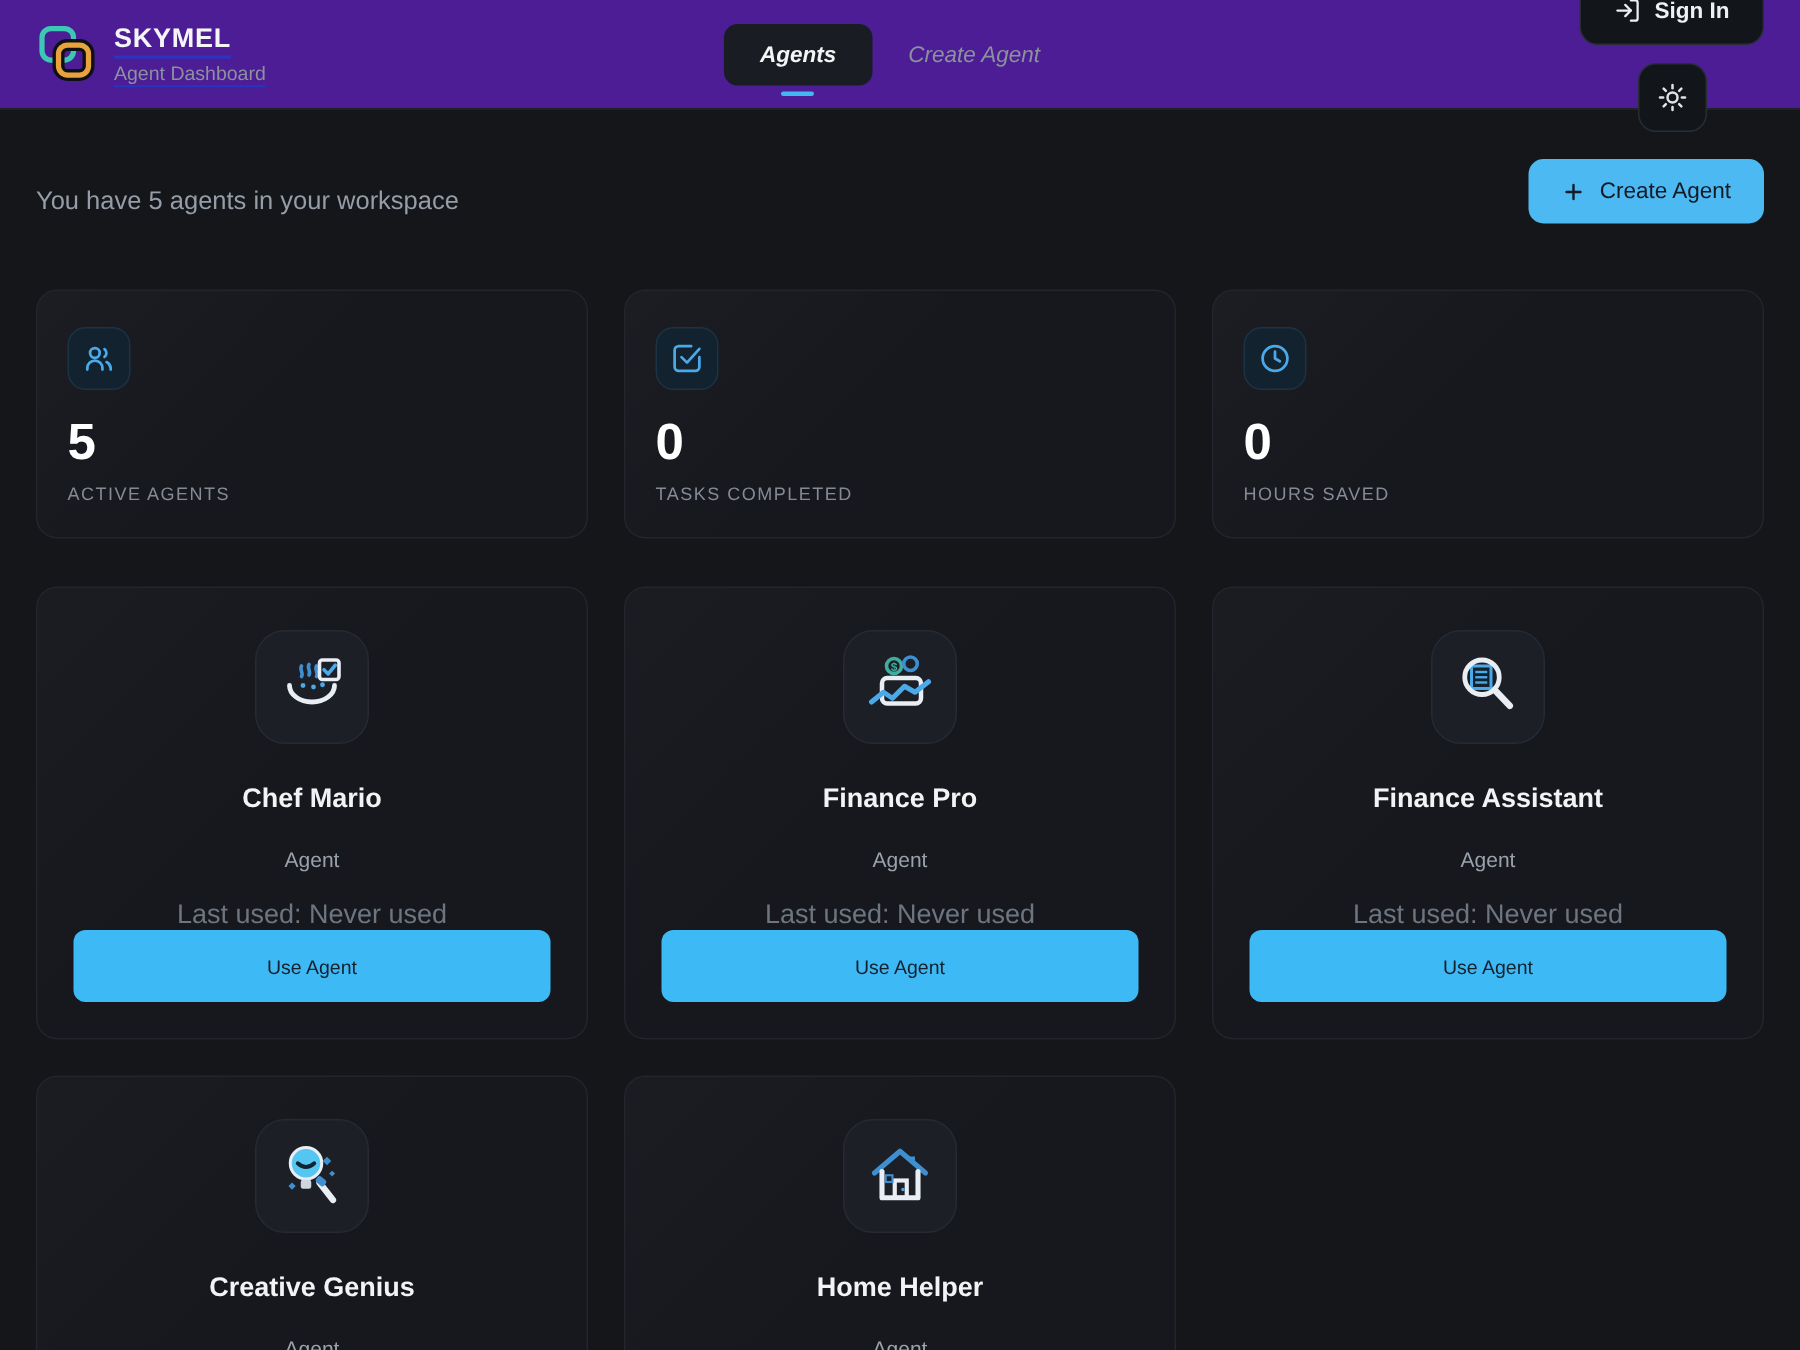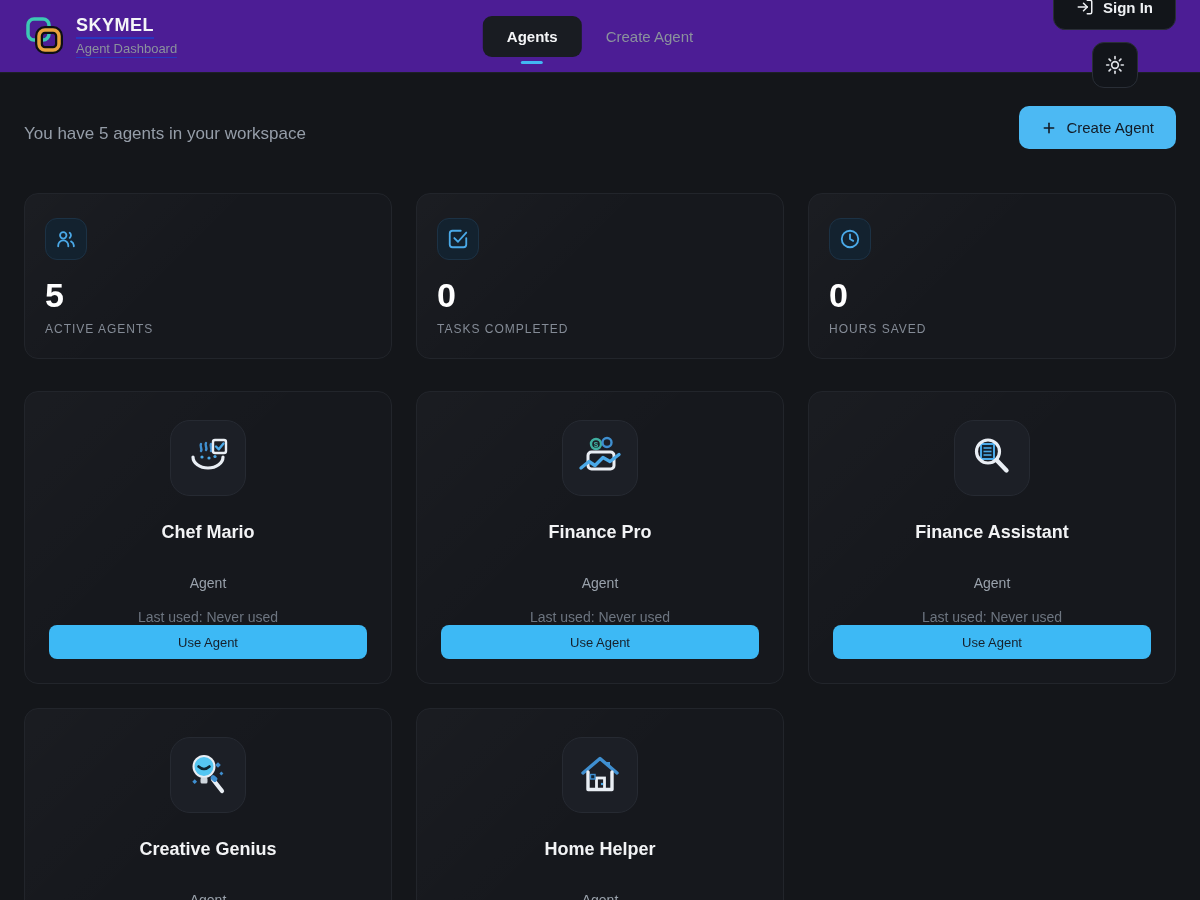--- a/index.html
+++ b/index.html
@@ -21,21 +21,21 @@
   .brand-name {
     font-size:18px; font-weight:bold; letter-spacing:0.5px; color:#f4f5f7;
     border-bottom:2px solid #2936c0; padding-bottom:1px; width:max-content;
   }
   .brand-sub {
     font-size:13px; color:#8b929d; border-bottom:1px solid #2936c0;
     padding-bottom:1px; margin-top:2px; width:max-content;
   }
   .nav {
     position:absolute; left:50%; top:0; height:100%; transform:translateX(-50%);
-    display:flex; align-items:center; 
+    display:flex; align-items:center; font-style:italic;
   }
   .tab {
     position:relative; padding:12px 24px; border-radius:9px; cursor:pointer;
     font-size:15px; color:#8b929d;
   }
   .tab.active { background:#191c22; color:#f4f5f7; font-weight:bold; }
   .tab-underline {
     position:absolute; left:50%; transform:translateX(-50%); bottom:-7px;
     width:22px; height:3px; border-radius:2px; background:#42b7f2;
   }
@@ -82,24 +82,24 @@
     background:linear-gradient(135deg, rgba(255,255,255,0.02), rgba(255,255,255,0) 45%), #16181d;
     border:1px solid #22252b; border-radius:14px; min-height:280px;
     padding:28px 24px 24px; text-align:center; display:flex; flex-direction:column;
   }
   .agent-tile {
     width:76px; height:76px; border-radius:20px; margin:0 auto;
     background:#1c1f26; border:1px solid #262a32;
     display:flex; align-items:center; justify-content:center;
   }
   .agent-name { font-size:18px; font-weight:bold; color:#f2f3f5; margin-top:26px; }
-  .agent-type { font-size:14px; color:#99a1ab; margin-top:32px; }
-  .agent-last-used { font-size:14px; color:#6d7580; margin-top:18px; }
+  .agent-type { font-size:14px; color:#99a1ab; margin-top:22px; }
+  .agent-last-used { font-size:18px; color:#6d7580; margin-top:18px; }
   .use-agent-btn {
-    margin-top:auto; width:100%; height:34px; border:none; border-radius:8px;
+    margin-top:auto; width:100%; height:48px; border:none; border-radius:8px;
     background:#3db9f5; color:#16202b; font-size:13px; font-weight:500;
     cursor:pointer; font-family:"Liberation Sans", sans-serif;
   }
   svg { display:block; }
 </style>
 </head>
 <body>
 
 <header class="header">
   <div class="brand">

